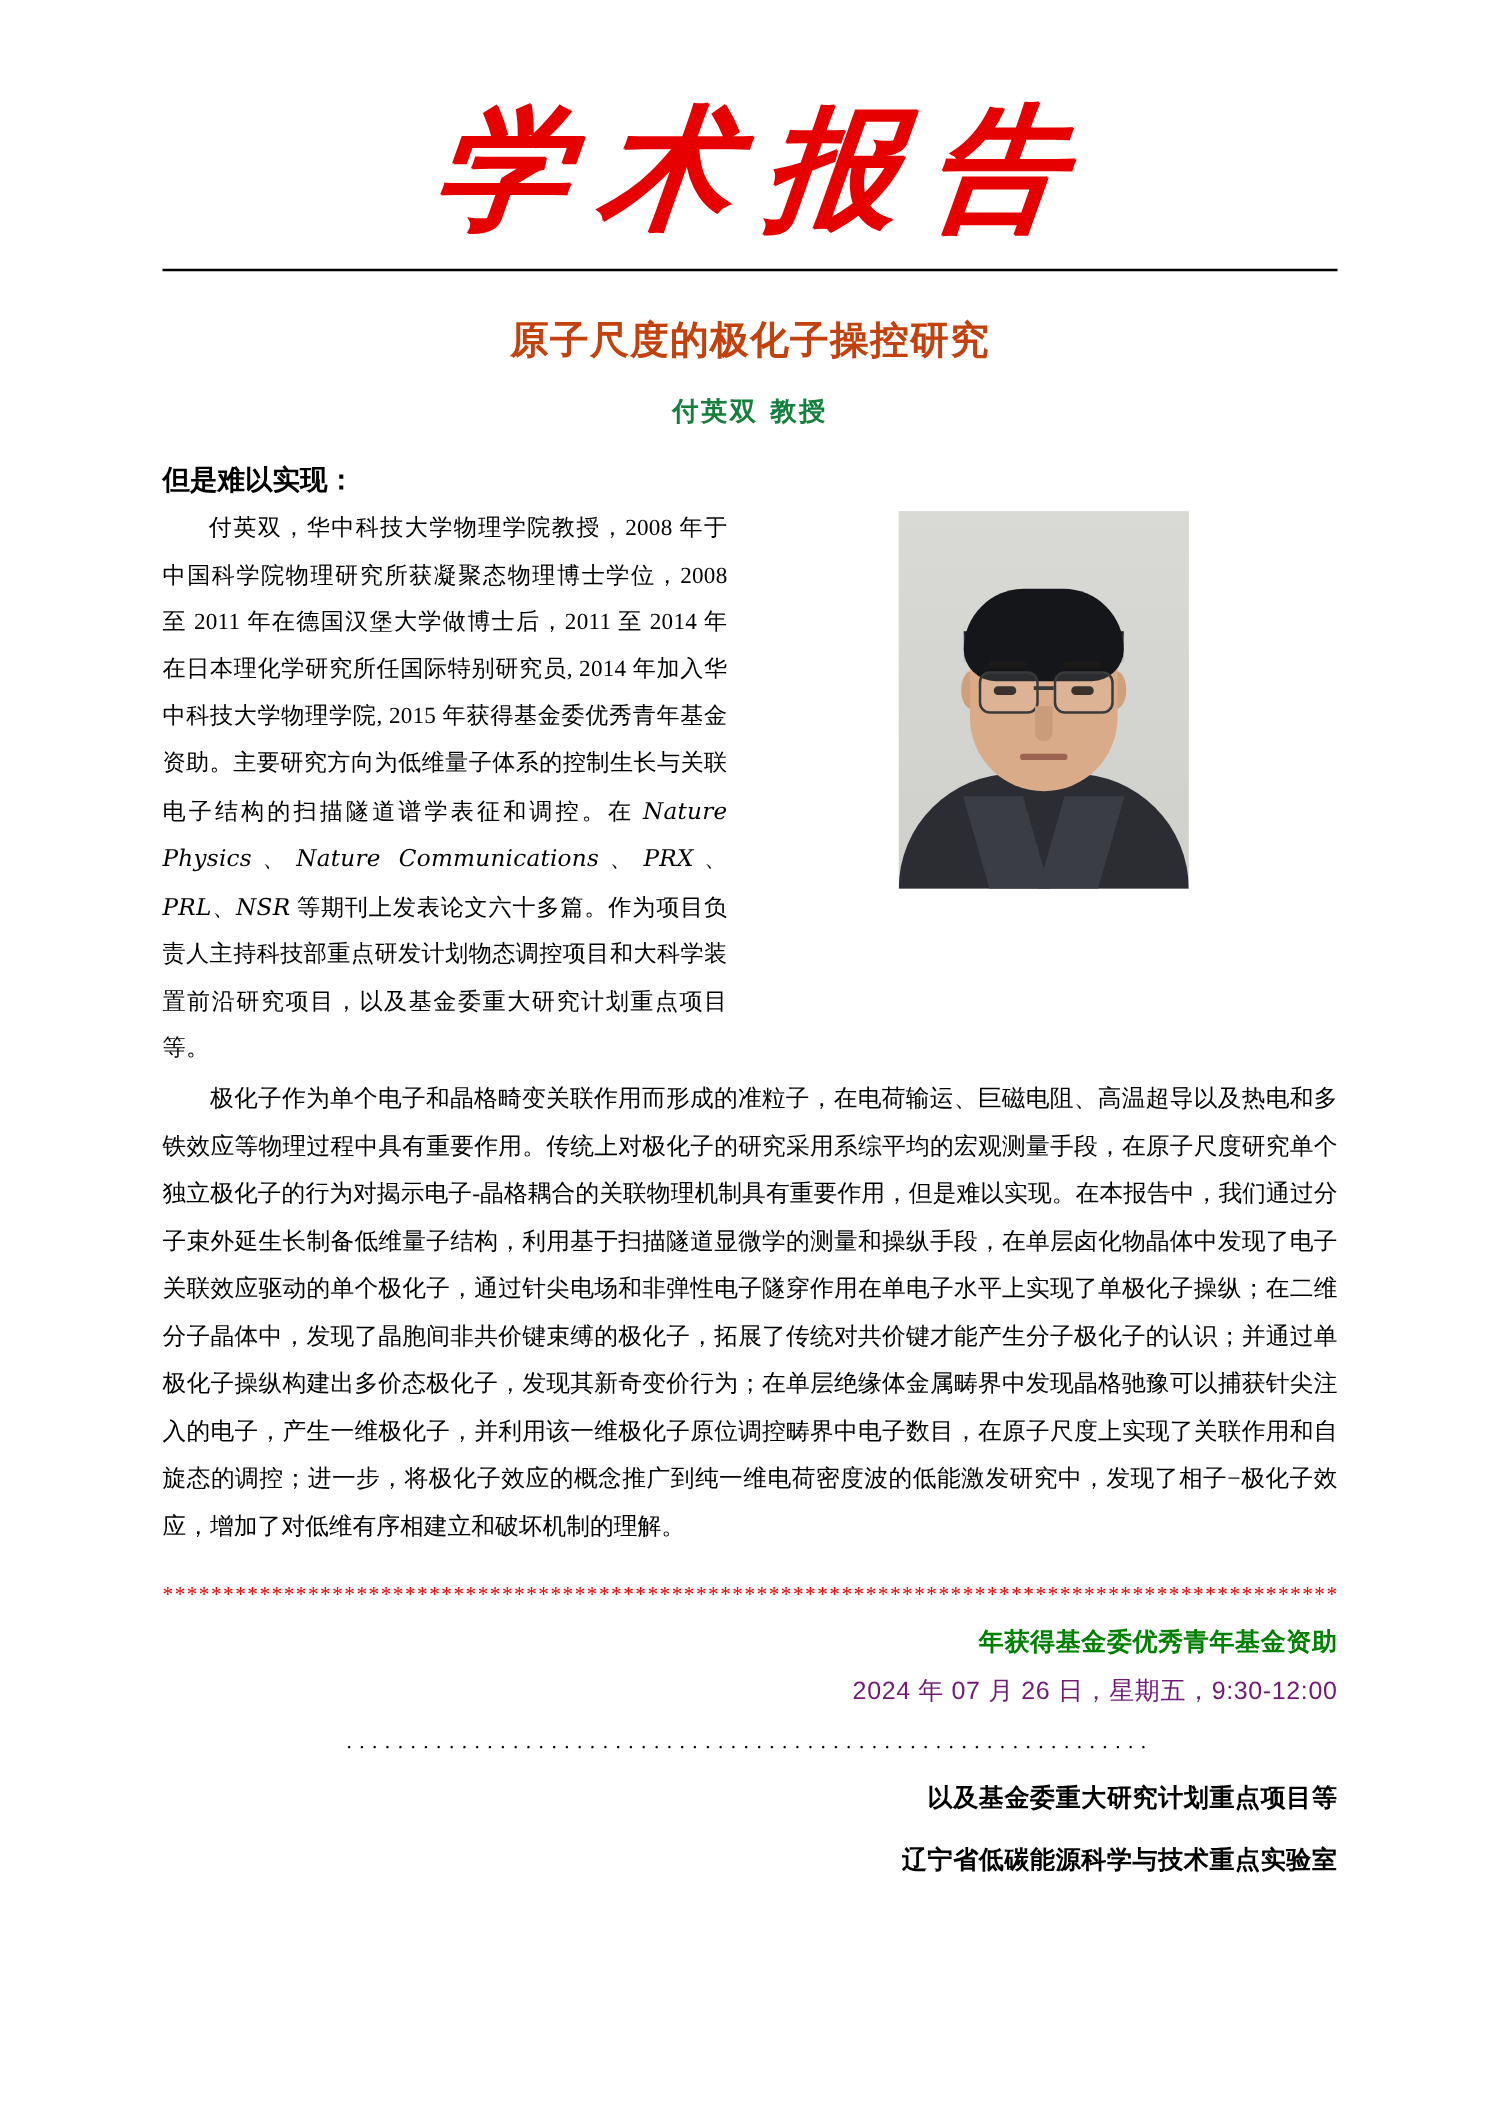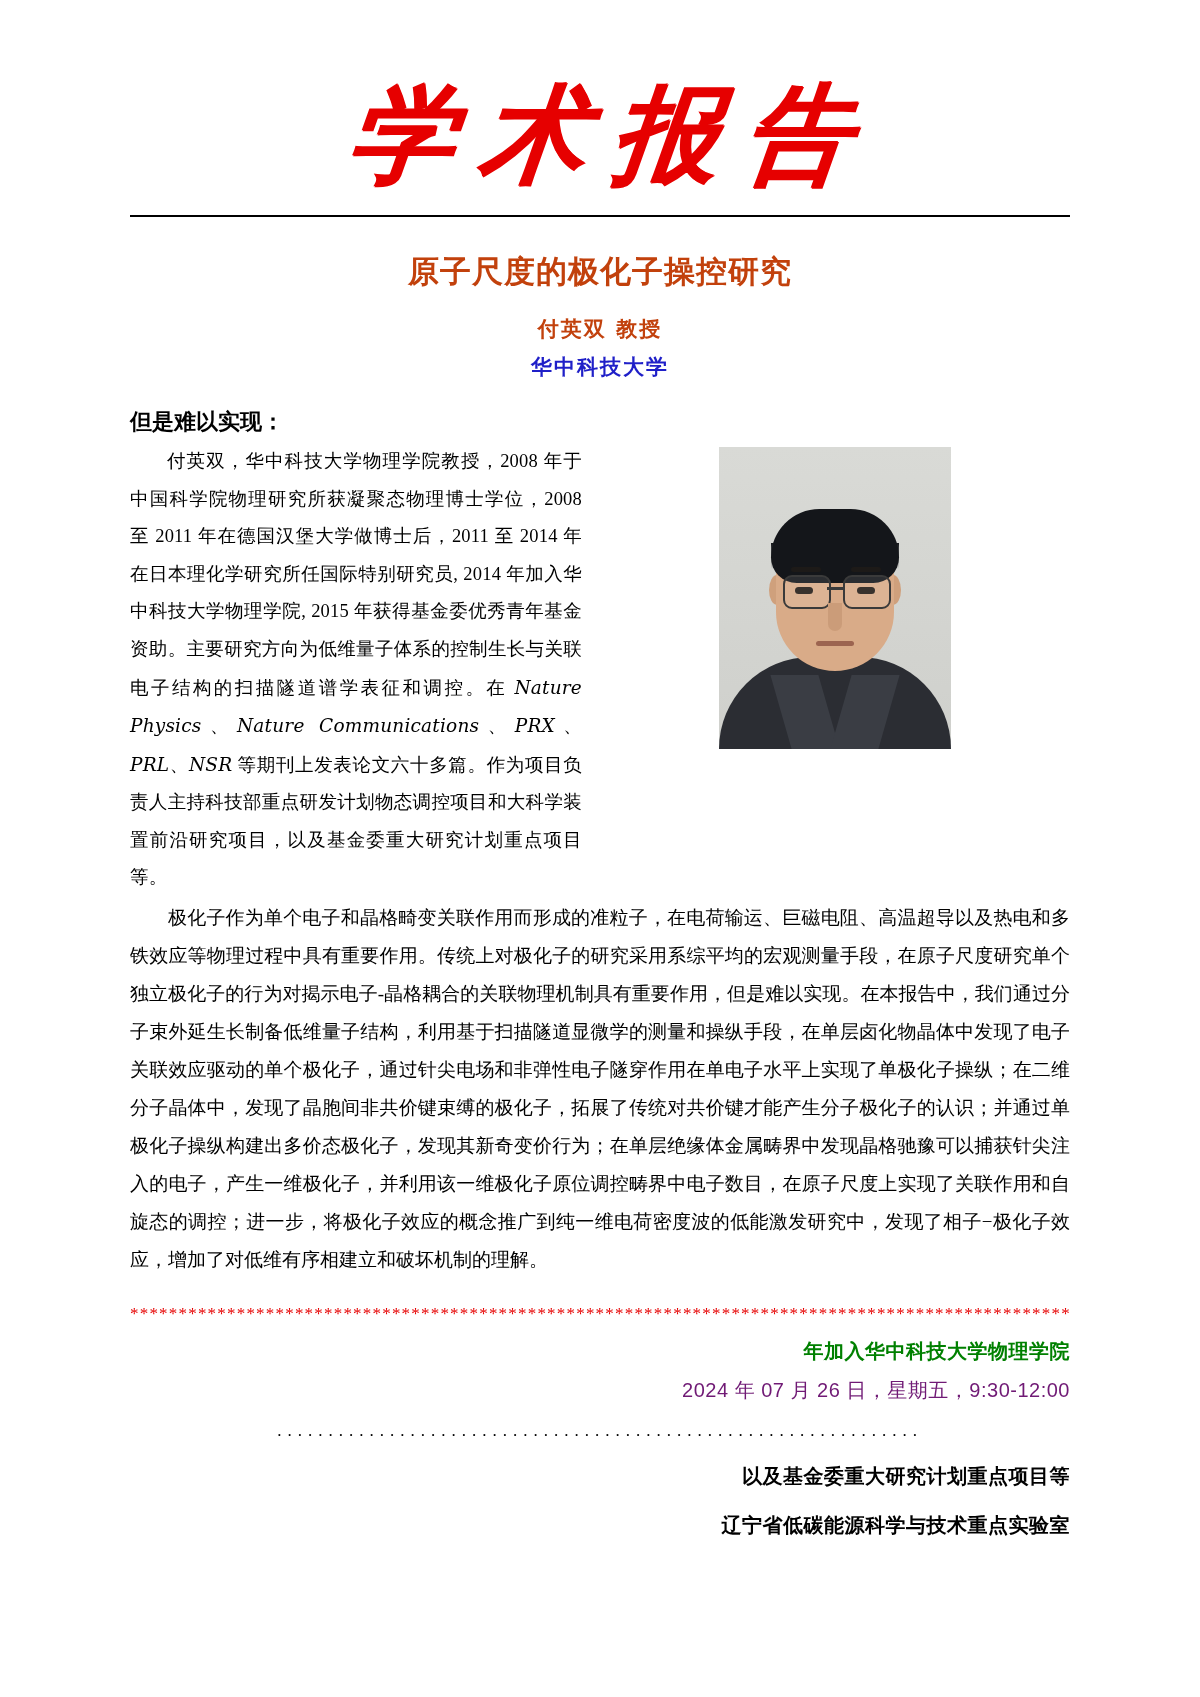--- a/index.html
+++ b/index.html
@@ -53,21 +53,21 @@
     text-align: center;
     font-family: "Liberation Sans", sans-serif;
     font-weight: 700;
     font-size: 31px;
     letter-spacing: 1px;
     margin-top: 34px;
     color: #c2410c;
   }
   .speaker {
     text-align: center;
-    color: #c2410c;
+    color: #15803d;
     font-family: "DejaVu Serif", serif;
     font-weight: 700;
     font-size: 21px;
     letter-spacing: 2px;
     margin-top: 22px;
   }
   .affiliation {
     text-align: center;
     color: #1f1fc8;
     font-family: "DejaVu Serif", serif;
@@ -217,21 +217,20 @@
 
 <div class="page">
 
   <div class="banner">
     <span class="banner-title">学术报告</span>
     <hr class="banner-rule">
   </div>
 
   <div class="talk-title">原子尺度的极化子操控研究</div>
   <div class="speaker">付英双  教授</div>
-  <div class="affiliation">华中科技大学</div>
 
   <div class="section-heading">但是难以实现：</div>
 
   <div class="bio-row">
     <div class="bio-text">
       <span>付英双，华中科技大学物理学院教授，2008 年于中国科学院物理研究所获凝聚态物理博士学位，2008 至 2011 年在德国汉堡大学做博士后，2011 至 2014 年在日本理化学研究所任国际特别研究员, 2014 年加入华中科技大学物理学院, 2015 年获得基金委优秀青年基金资助。主要研究方向为低维量子体系的控制生长与关联电子结构的扫描隧道谱学表征和调控。在 </span><span class="journal">Nature Physics</span><span>、</span><span class="journal">Nature Communications</span><span>、</span><span class="journal">PRX</span><span>、</span><span class="journal">PRL</span><span>、</span><span class="journal">NSR</span><span> 等期刊上发表论文六十多篇。作为项目负责人主持科技部重点研发计划物态调控项目和大科学装置前沿研究项目，以及基金委重大研究计划重点项目等。</span>
     </div>
 
     <div class="photo-wrap">
       <div class="photo">
@@ -255,21 +254,21 @@
         <div class="ph-nose"></div>
         <div class="ph-mouth"></div>
       </div>
     </div>
   </div>
 
   <div class="abstract">极化子作为单个电子和晶格畸变关联作用而形成的准粒子，在电荷输运、巨磁电阻、高温超导以及热电和多铁效应等物理过程中具有重要作用。传统上对极化子的研究采用系综平均的宏观测量手段，在原子尺度研究单个独立极化子的行为对揭示电子-晶格耦合的关联物理机制具有重要作用，但是难以实现。在本报告中，我们通过分子束外延生长制备低维量子结构，利用基于扫描隧道显微学的测量和操纵手段，在单层卤化物晶体中发现了电子关联效应驱动的单个极化子，通过针尖电场和非弹性电子隧穿作用在单电子水平上实现了单极化子操纵；在二维分子晶体中，发现了晶胞间非共价键束缚的极化子，拓展了传统对共价键才能产生分子极化子的认识；并通过单极化子操纵构建出多价态极化子，发现其新奇变价行为；在单层绝缘体金属畴界中发现晶格驰豫可以捕获针尖注入的电子，产生一维极化子，并利用该一维极化子原位调控畴界中电子数目，在原子尺度上实现了关联作用和自旋态的调控；进一步，将极化子效应的概念推广到纯一维电荷密度波的低能激发研究中，发现了相子−极化子效应，增加了对低维有序相建立和破坏机制的理解。</div>
 
   <div class="star-divider">****************************************************************************************************</div>
 
-  <div class="venue">年加入华中科技大学物理学院</div>
+  <div class="venue">年获得基金委优秀青年基金资助</div>
   <div class="datetime">2024 年 07 月 26 日，星期五，9:30-12:00</div>
 
   <div class="dot-divider">...............................................................</div>
 
   <div class="host">以及基金委重大研究计划重点项目等</div>
   <div class="host second">辽宁省低碳能源科学与技术重点实验室</div>
 
 </div>
 
 </body></html>

